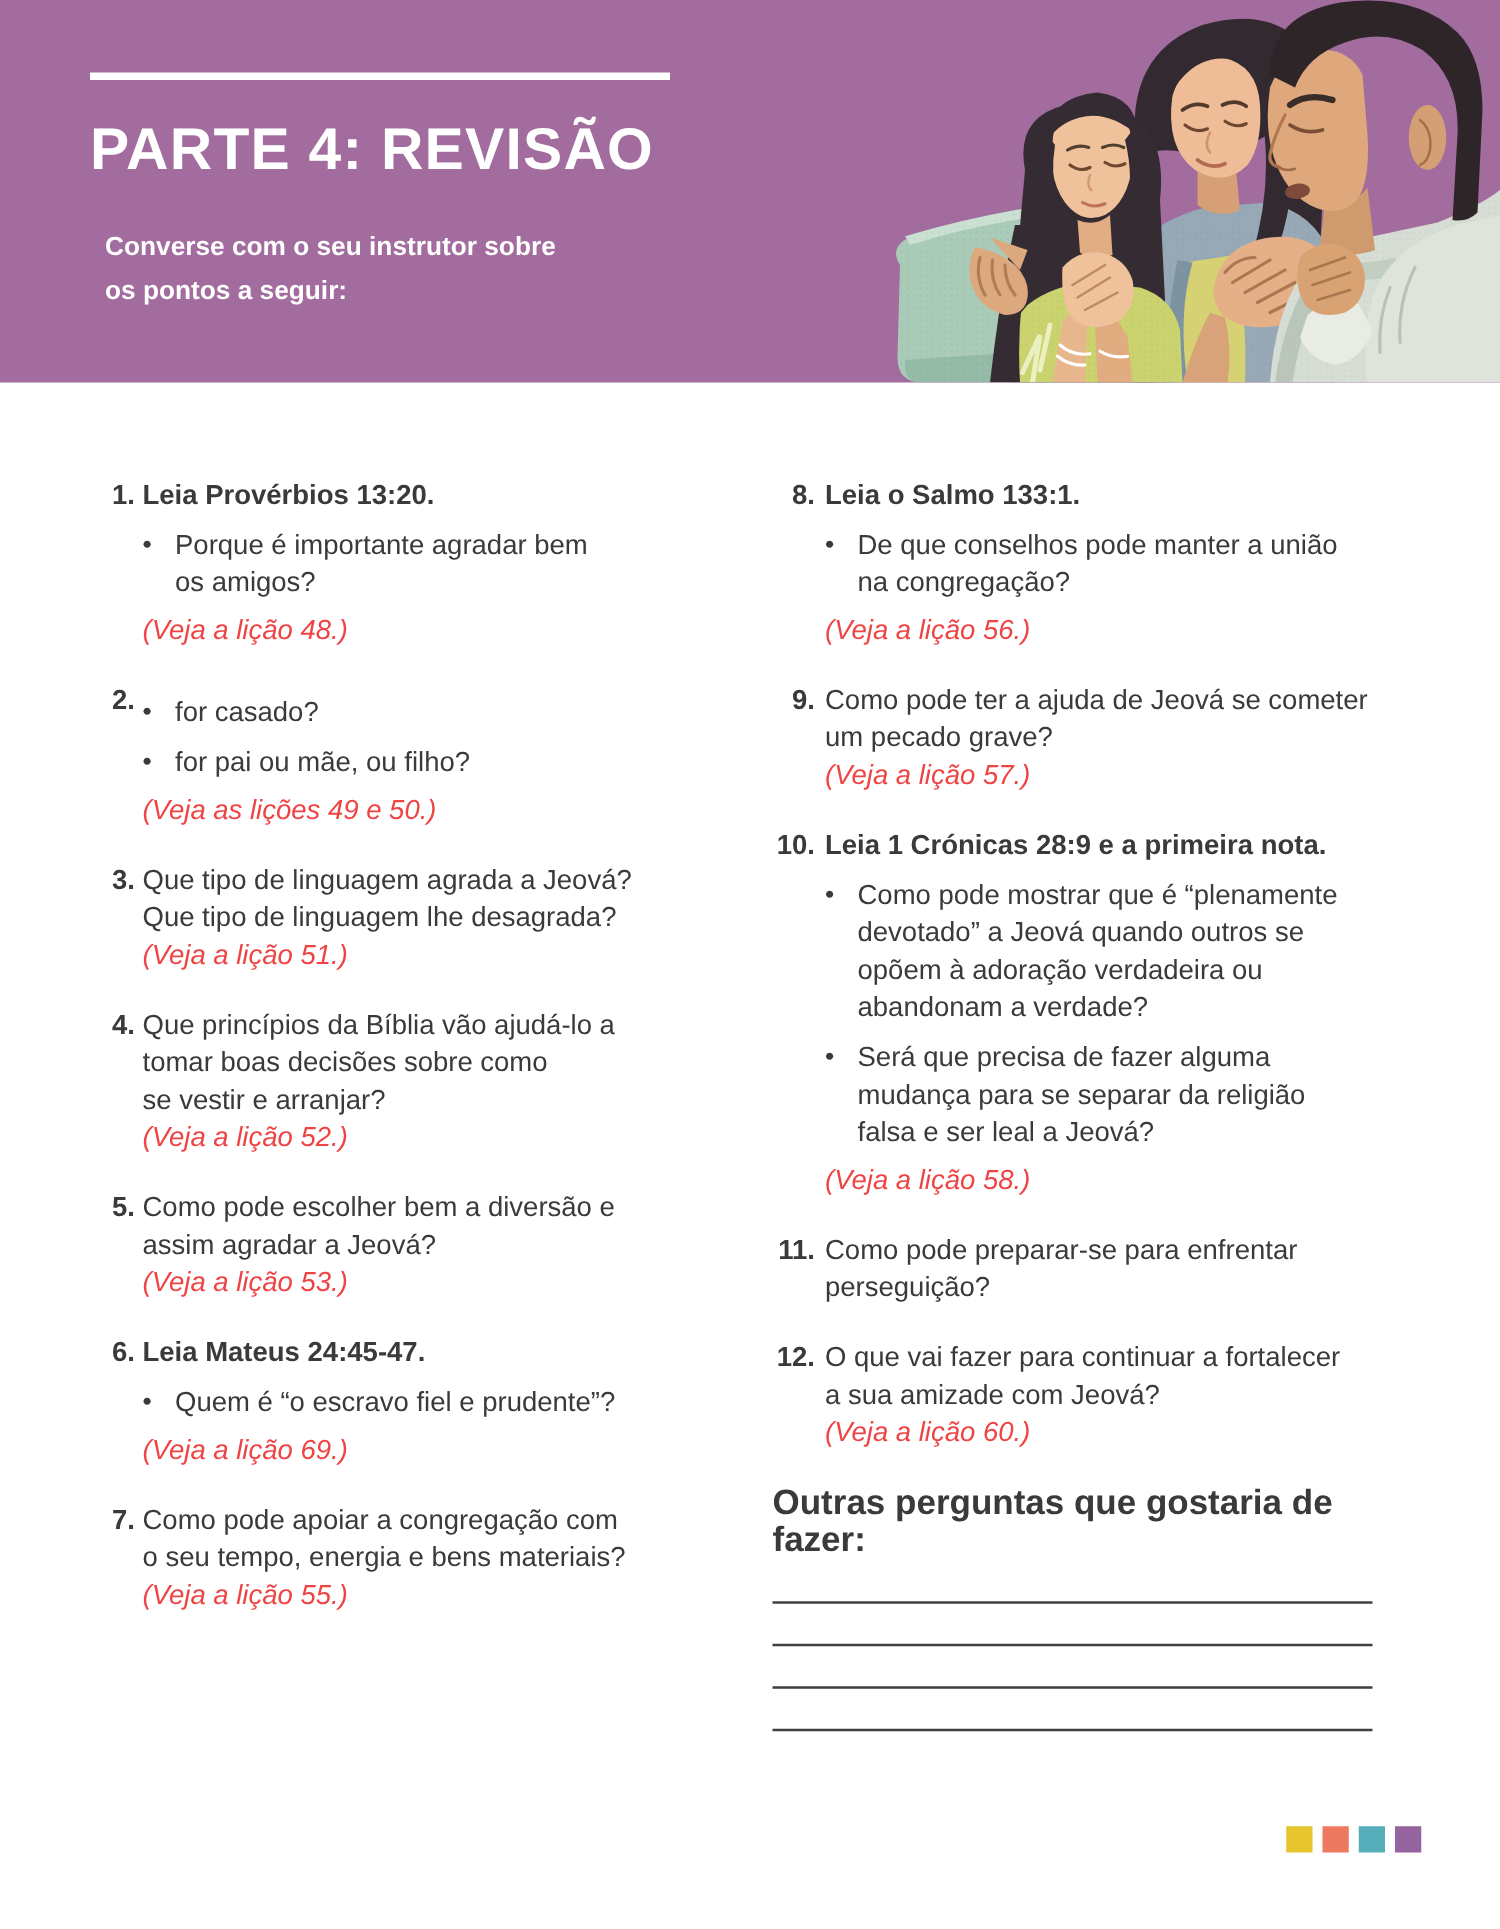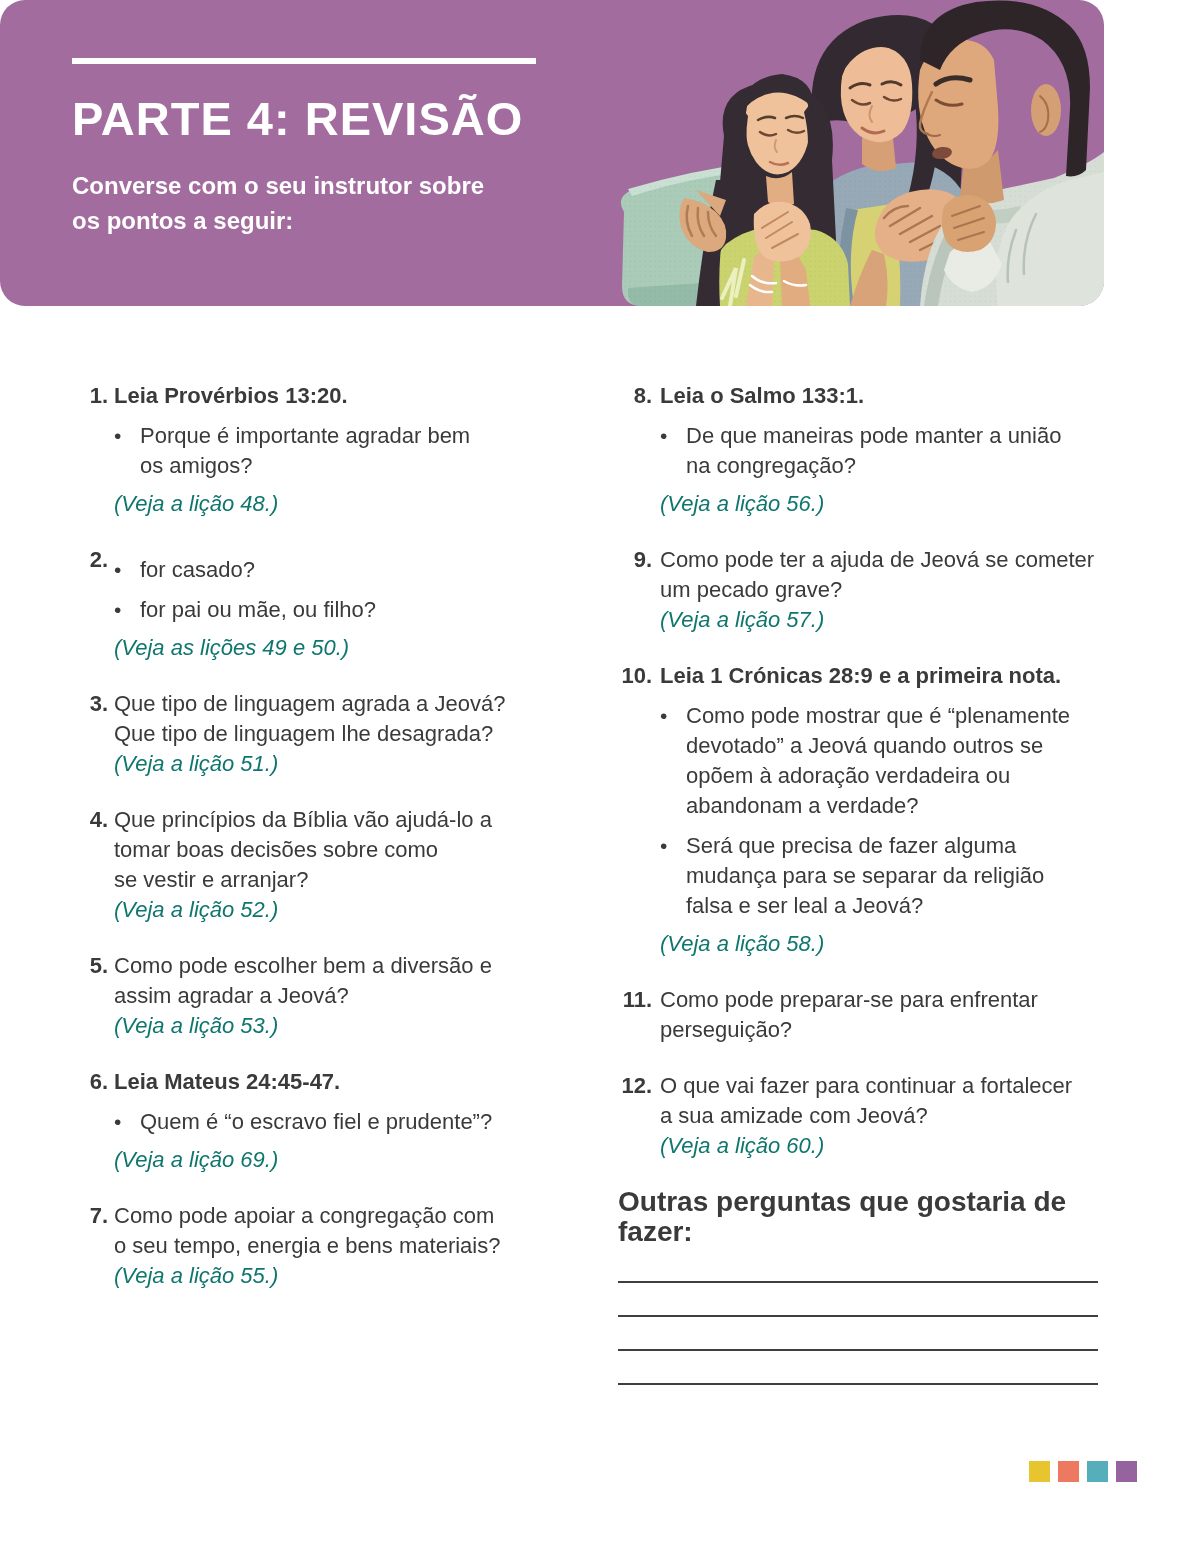--- a/index.html
+++ b/index.html
@@ -4,49 +4,49 @@
 <style>
   html,body{margin:0;padding:0;}
   body{
     width:1200px;height:1543px;background:#ffffff;position:relative;
     font-family:"Liberation Sans","DejaVu Sans",sans-serif;color:#3a3a3a;
     -webkit-font-smoothing:antialiased;
   }
   .page{position:absolute;inset:0;overflow:hidden;}
 
   
-  .header{position:absolute;top:0;left:0;width:1104px;height:306px;background:#a26c9e;overflow:hidden;border-radius:25px;}
+  .header{position:absolute;top:0;left:0;width:1200px;height:306px;background:#a26c9e;overflow:hidden;}
   .header-rule{position:absolute;left:72px;top:58px;width:464px;height:6px;background:#ffffff;}
   .page-title{
     position:absolute;left:72px;top:94px;margin:0;
     font-size:47px;font-weight:700;letter-spacing:1px;color:#ffffff;line-height:1.05;
   }
   .page-subtitle{
-    position:absolute;left:72px;top:168px;margin:0;width:500px;
-    font-size:24px;font-weight:700;color:#ffffff;line-height:35px;white-space:pre-line;
+    position:absolute;left:72px;top:168px;margin:12px;width:500px;
+    font-size:21px;font-weight:700;color:#ffffff;line-height:35px;white-space:pre-line;
   }
   .illustration{position:absolute;top:0;right:0;width:520px;height:306px;display:block;}
 
   
   .content{position:absolute;top:381px;left:0;width:1200px;}
   .col{position:absolute;top:0;}
   .col-left{left:65px;width:510px;}
   .col-right{left:610px;width:530px;}
 
   .q-item{display:grid;grid-template-columns:43px 1fr;column-gap:6px;margin-bottom:26px;font-size:22px;line-height:30px;}
   .col-right .q-item{grid-template-columns:42px 1fr;column-gap:8px;}
   .q-num{text-align:right;font-weight:700;}
   .q-title{font-weight:700;white-space:pre-line;}
   .q-text{white-space:pre-line;}
   .q-bullets{margin-top:10px;}
   .q-bullet{display:grid;grid-template-columns:26px 1fr;}
   .q-bullet + .q-bullet{margin-top:10px;}
   .q-bullet .dot{font-size:21px;line-height:30px;}
   .q-bullet .bt{white-space:pre-line;}
-  .q-note{margin-top:8px;font-style:italic;color:#0f766e;}
+  .q-note{margin-top:8px;font-style:italic;color:#ef4444;}
   .q-text + .q-note{margin-top:0;}
 
   
   .other{margin-left:8px;width:480px;font-size:28px;line-height:30px;}
   .other-heading{font-weight:700;}
   .writing-lines{margin-top:2px;}
   .writing-line{height:32px;border-bottom:2px solid #3f3f3f;}
 
   
   .footer-squares{position:absolute;left:1029px;top:1461px;display:flex;gap:8px;}
@@ -254,21 +254,21 @@
 
     <div class="col col-right">
 
       <div class="q-item">
         <div class="q-num">8.</div>
         <div class="q-body">
           <div class="q-title">Leia o Salmo 133:1.</div>
           <div class="q-bullets">
             <div class="q-bullet">
               <span class="dot">•</span>
-              <span class="bt">De que maneiras pode manter a união
+              <span class="bt">De que conselhos pode manter a união
 na congregação?</span>
             </div>
           </div>
           <div class="q-note">(Veja a lição 56.)</div>
         </div>
       </div>
 
       <div class="q-item">
         <div class="q-num">9.</div>
         <div class="q-body">

